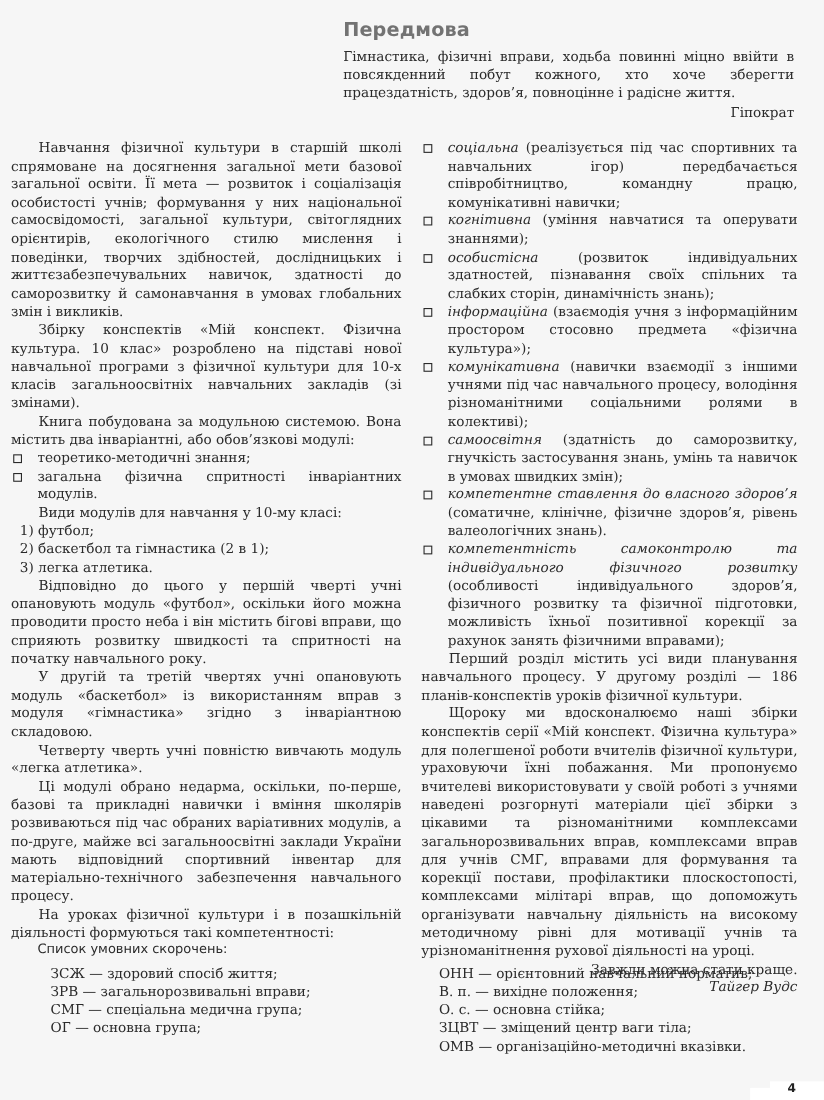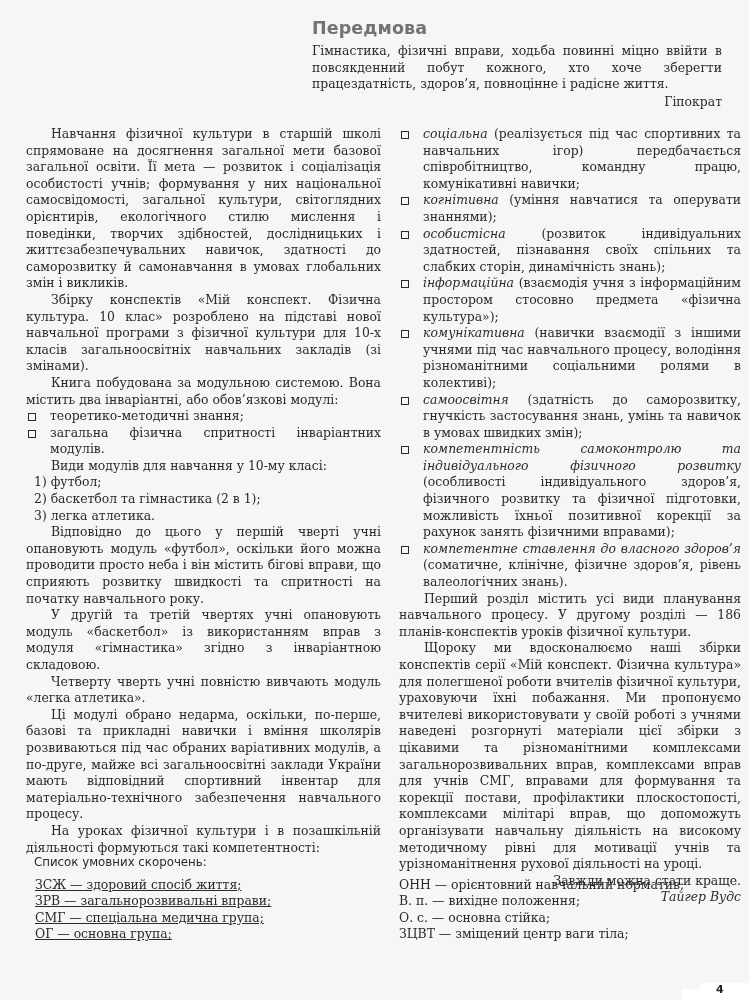--- a/index.html
+++ b/index.html
@@ -16,21 +16,21 @@
   }
   .epigraph {
     position: absolute; left: 312px; top: 43px; width: 410px;
     font-size: 12.4px; line-height: 16.6px; text-align: justify;
   }
   .epigraph .author {
     text-align: right; margin-top: 1px;
   }
   .col {
     position: absolute; top: 126px; width: 355px;
-    font-size: 12.4px; line-height: 16.6px; margin-left: 16px;
+    font-size: 12.4px; line-height: 16.6px;
   }
   .col.left { left: 10px; }
   .col.right { left: 383px; width: 342px; }
   p { margin: 0; text-align: justify; }
   .indent { text-indent: 25px; }
   ul.sq { list-style: none; margin: 0; padding: 0; }
   ul.sq li { position: relative; padding-left: 24px; text-align: justify; }
   ul.sq li::before {
     content: ""; position: absolute; left: 2px; top: 5px;
     width: 6px; height: 6px; border: 1.3px solid #2a2a2a; background: transparent;
@@ -41,21 +41,21 @@
   .right-align { text-align: right; }
   .abbr-title {
     position: absolute; left: 34px; top: 855px;
     font-family: "DejaVu Sans", sans-serif; font-weight: normal; font-size: 11.8px;
     color: #2a2a2a;
   }
   .abbr-list {
     position: absolute; top: 877px;
     font-size: 12.4px; line-height: 16.4px;
   }
-  .abbr-list.left { left: 35px; text-decoration: underline; }
+  .abbr-list.left { left: 46px; }
   .abbr-list.right { left: 399px; }
   .page-num-box {
     position: absolute; left: 700px; top: 983px; width: 49px; height: 17px;
     background: #ffffff;
   }
   .page-num-box2 {
     position: absolute; left: 682px; top: 989px; width: 22px; height: 11px;
     background: #ffffff;
   }
   .page-num {
@@ -96,38 +96,39 @@
 </div>
 
 <div class="col right">
   <ul class="sq">
     <li><em class="term">соціальна</em><span> (реалізується під час спортивних та навчальних ігор) передбачається співробітництво, командну працю, комунікативні навички;</span></li>
     <li><em class="term">когнітивна</em><span> (уміння навчатися та оперувати знаннями);</span></li>
     <li><em class="term">особистісна</em><span> (розвиток індивідуальних здатностей, пізнавання своїх спільних та слабких сторін, динамічність знань);</span></li>
     <li><em class="term">інформаційна</em><span> (взаємодія учня з інформаційним простором стосовно предмета «фізична культура»);</span></li>
     <li><em class="term">комунікативна</em><span> (навички взаємодії з іншими учнями під час навчального процесу, володіння різноманітними соціальними ролями в колективі);</span></li>
     <li><em class="term">самоосвітня</em><span> (здатність до саморозвитку, гнучкість застосування знань, умінь та навичок в умовах швидких змін);</span></li>
+    <li><em class="term">компетентне ставлення до власного здоров’я</em><span> (соматичне, клінічне, фізичне здоров’я, рівень валеологічних знань).</span></li>
     <li><em class="term">компетентність самоконтролю та індивідуального фізичного розвитку</em><span> (особливості індивідуального здоров’я, фізичного розвитку та фізичної підготовки, можливість їхньої позитивної корекції за рахунок занять фізичними вправами);</span></li>
-    <li><em class="term">компетентне ставлення до власного здоров’я</em><span> (соматичне, клінічне, фізичне здоров’я, рівень валеологічних знань).</span></li>
   </ul>
   <p class="indent">Перший розділ містить усі види планування навчального процесу. У другому розділі — 186 планів-конспектів уроків фізичної культури.</p>
   <p class="indent">Щороку ми вдосконалюємо наші збірки конспектів серії «Мій конспект. Фізична культура» для полегшеної роботи вчителів фізичної культури, ураховуючи їхні побажання. Ми пропонуємо вчителеві використовувати у своїй роботі з учнями наведені розгорнуті матеріали цієї збірки з цікавими та різноманітними комплексами загальнорозвивальних вправ, комплексами вправ для учнів СМГ, вправами для формування та корекції постави, профілактики плоскостопості, комплексами мілітарі вправ, що допоможуть організувати навчальну діяльність на високому методичному рівні для мотивації учнів та урізноманітнення рухової діяльності на уроці.</p>
   <p class="right-align">Завжди можна стати краще.</p>
   <p class="right-align" style="font-style: italic;">Тайгер Вудс</p>
 </div>
 
 <div class="abbr-title">Список умовних скорочень:</div>
 <div class="abbr-list left">
   <div>ЗСЖ — здоровий спосіб життя;</div>
   <div>ЗРВ — загальнорозвивальні вправи;</div>
   <div>СМГ — спеціальна медична група;</div>
   <div>ОГ — основна група;</div>
 </div>
 <div class="abbr-list right">
   <div>ОНН — орієнтовний навчальний норматив;</div>
   <div>В. п. — вихідне положення;</div>
   <div>О. с. — основна стійка;</div>
   <div>ЗЦВТ — зміщений центр ваги тіла;</div>
+  <div>ОМВ — організаційно-методичні вказівки.</div>
 </div>
 
 <div class="page-num-box2"></div>
 <div class="page-num-box"></div>
 <div class="page-num">4</div>
 
 </body></html>

